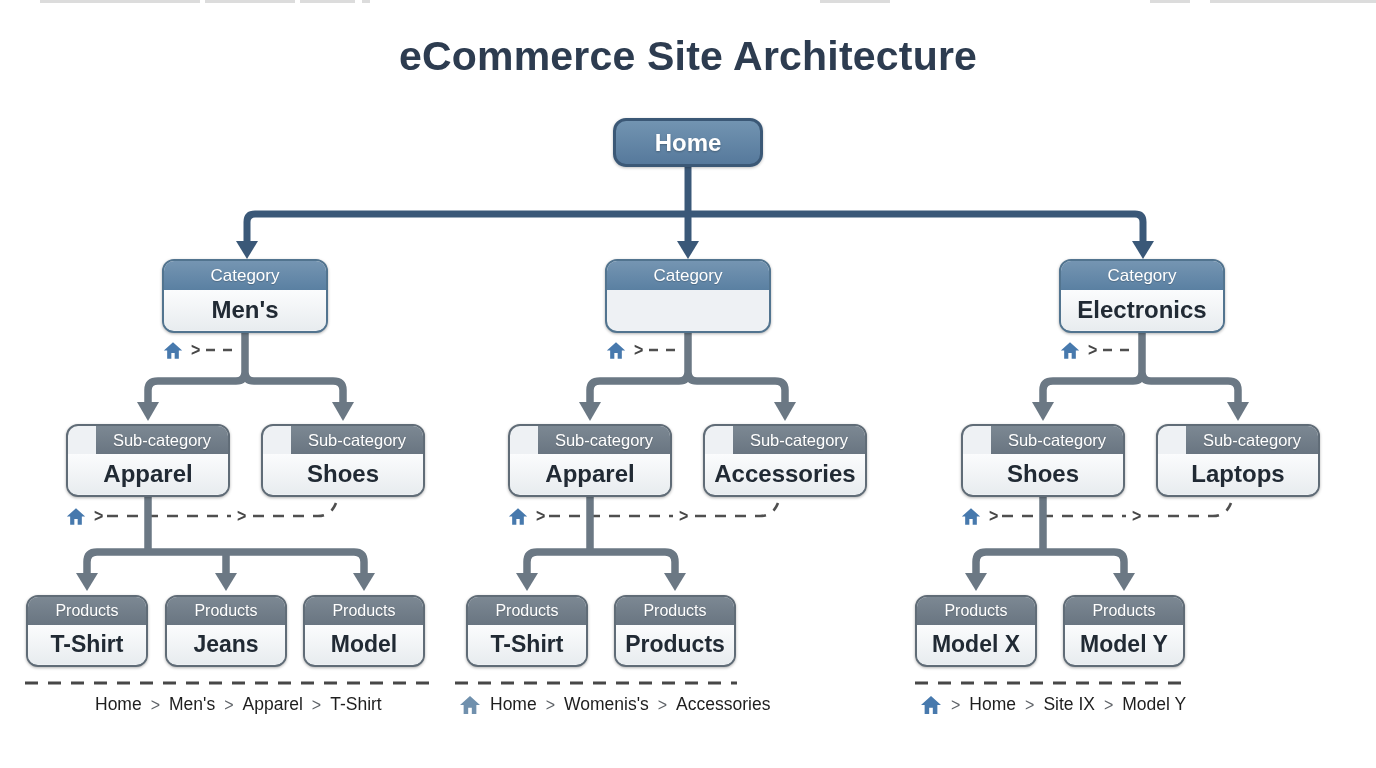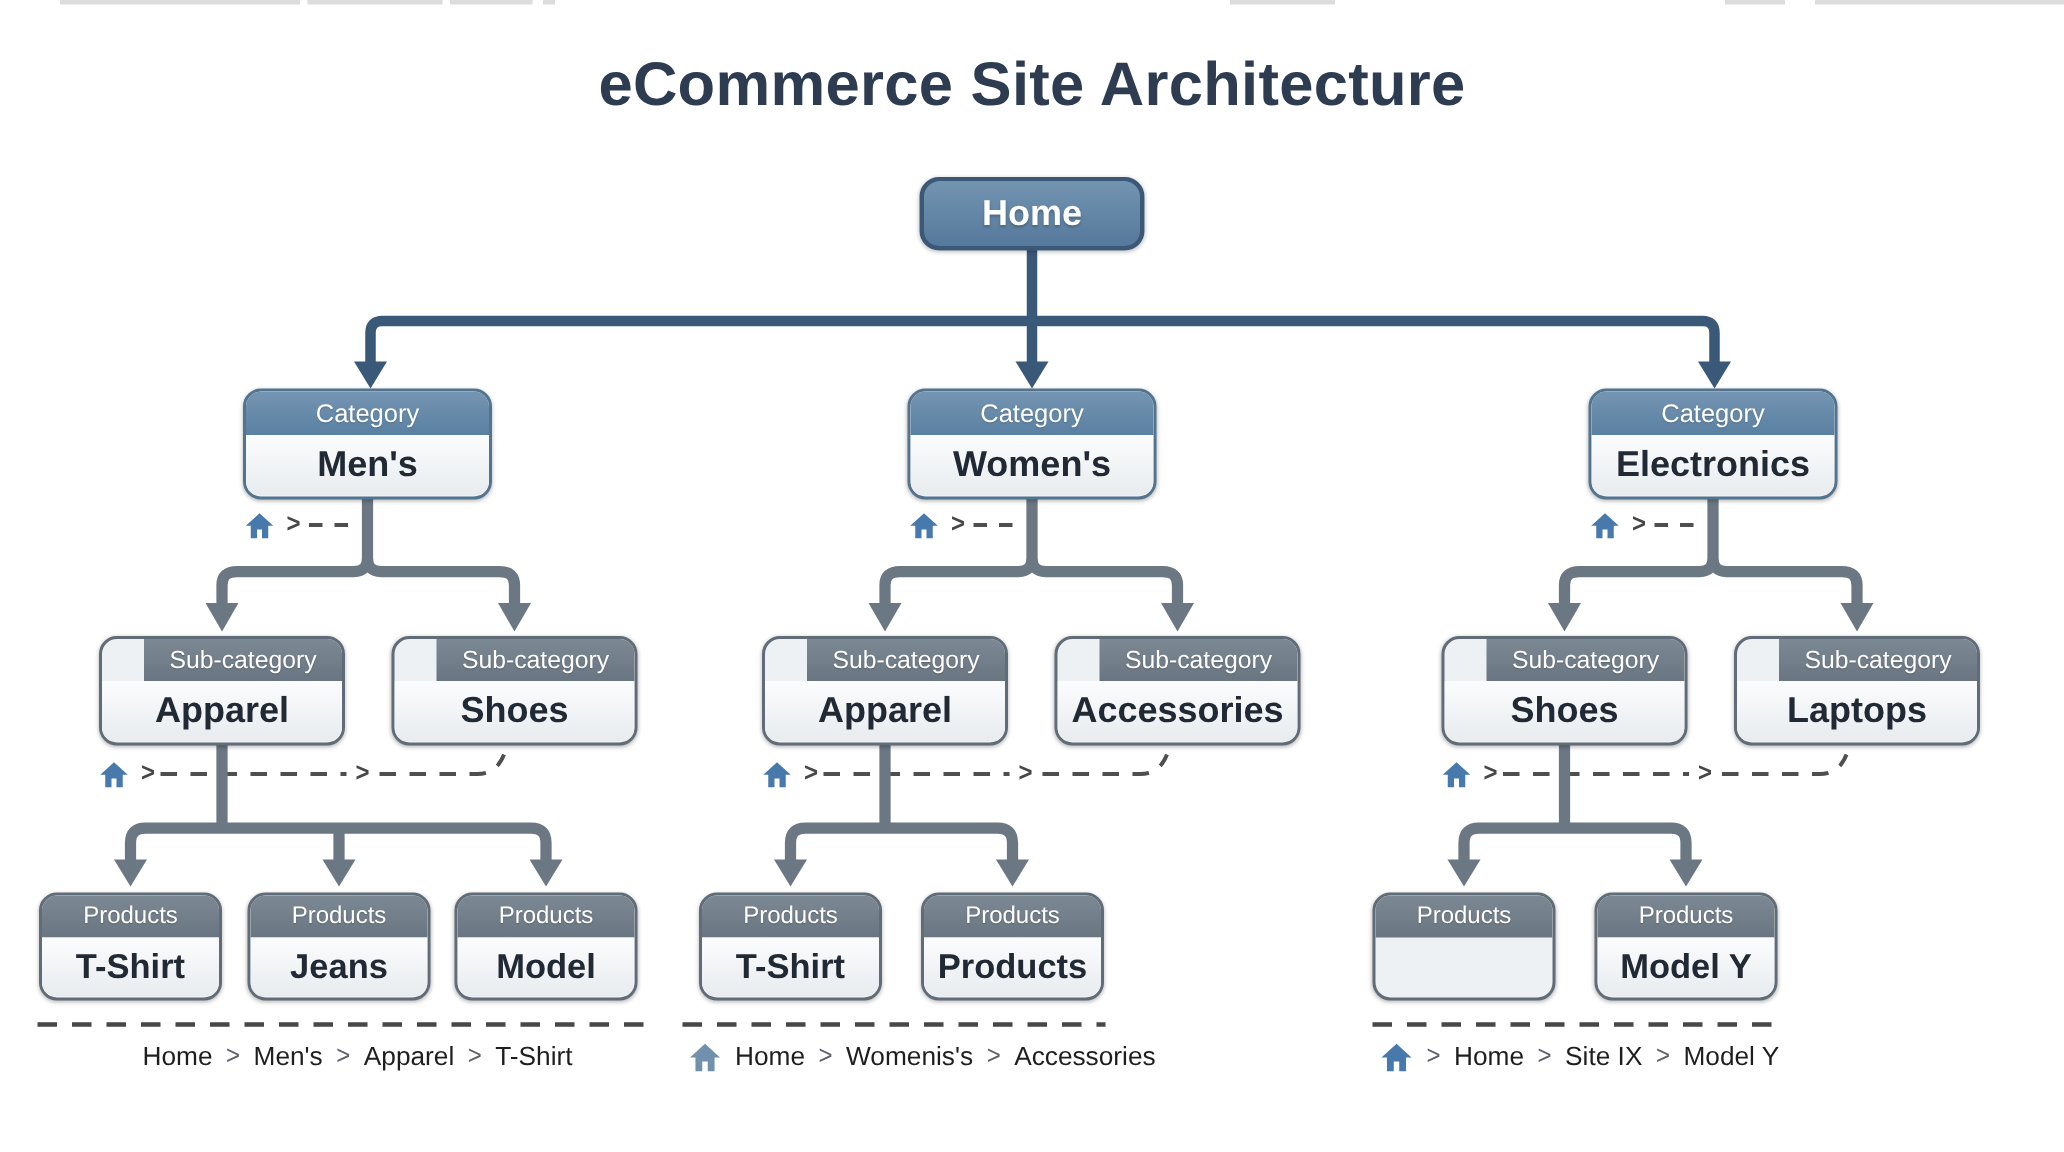--- a/index.html
+++ b/index.html
@@ -125,21 +125,20 @@
   </svg>
 
   <div class="home-node">Home</div>
 
   <div class="node cat" style="left:162px;top:259px">
     <div class="hdr">Category</div>
     <div class="bdy">Men's</div>
   </div>
   <div class="node cat" style="left:605px;top:259px">
     <div class="hdr">Category</div>
-    <div class="bdy">Women's</div>
   </div>
   <div class="node cat" style="left:1059px;top:259px">
     <div class="hdr">Category</div>
     <div class="bdy">Electronics</div>
   </div>
 
   <div class="node sub" style="left:66px;top:424px">
     <div class="hdr">Sub-category</div>
     <div class="bdy">Apparel</div>
   </div>
@@ -179,20 +178,21 @@
   <div class="node prod" style="left:466px;top:595px">
     <div class="hdr">Products</div>
     <div class="bdy">T-Shirt</div>
   </div>
   <div class="node prod" style="left:614px;top:595px">
     <div class="hdr">Products</div>
     <div class="bdy">Products</div>
   </div>
   <div class="node prod" style="left:915px;top:595px">
     <div class="hdr">Products</div>
+    <div class="bdy">Model X</div>
   </div>
   <div class="node prod" style="left:1063px;top:595px">
     <div class="hdr">Products</div>
     <div class="bdy">Model Y</div>
   </div>
 
   <div class="mini" style="left:163px;top:340px">
     <svg width="20" height="19" viewBox="0 0 24 22">
         <path d="M12 1 L23 11 H19 V21 H14 V14 H10 V21 H5 V11 H1 Z" fill="#4779ad"></path>
       </svg>

